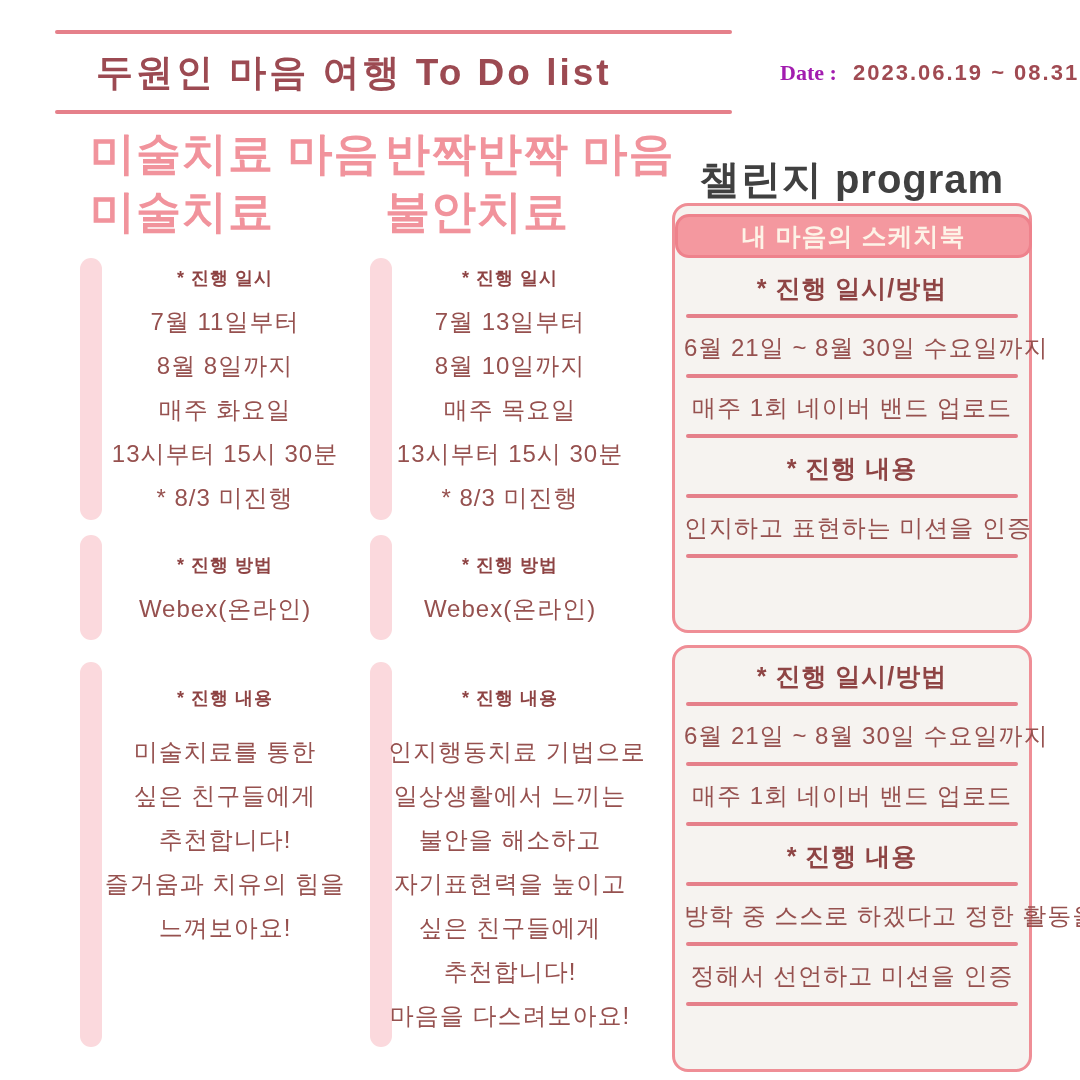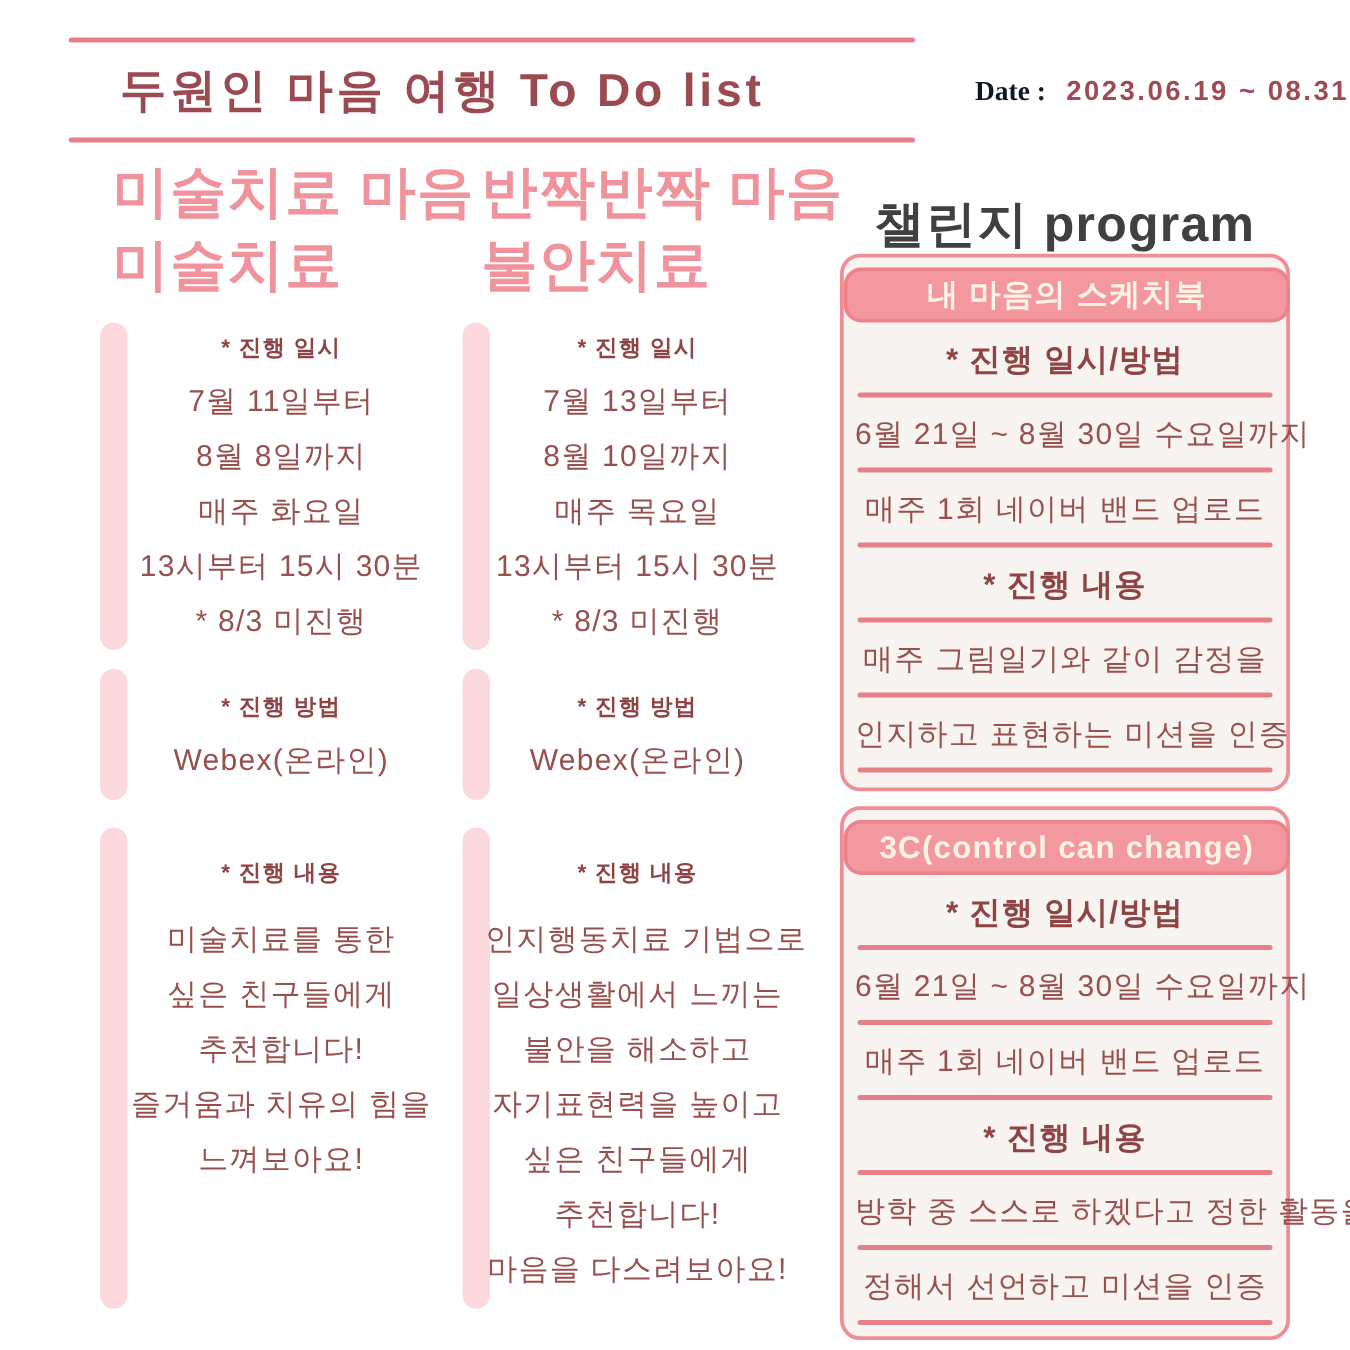--- a/index.html
+++ b/index.html
@@ -9,21 +9,21 @@
   }
   
   .rule { position:absolute; left:55px; width:677px; height:4px; background:#e5808a; border-radius:2px; }
   .rule-top { top:30px; }
   .rule-bottom { top:110px; }
   .main-title {
     position:absolute; left:96px; top:48px; font-size:37px; font-weight:bold;
     color:#9c4a52; letter-spacing:3px; white-space:nowrap;
   }
   .date-row { position:absolute; top:60px; left:780px; white-space:nowrap; font-size:22px; }
-  .date-label { font-family:"Liberation Serif","DejaVu Serif",serif; font-weight:bold; color:#0f172a; }
+  .date-label { font-family:"Liberation Serif","DejaVu Serif",serif; font-weight:bold; color:#a21caf; }
   .date-value { color:#a04a52; font-weight:bold; letter-spacing:2px; margin-left:10px; }
 
   
   .col-title {
     position:absolute; font-size:45px; font-weight:800; line-height:58px;
     color:#f1939c; letter-spacing:1px; white-space:nowrap;
   }
   .col-title-1 { left:90px; top:125px; }
   .col-title-2 { left:385px; top:125px; }
   .challenge-title {
@@ -172,31 +172,26 @@
     </div>
     <div class="prow">
       <div class="ptext">매주 1회 네이버 밴드 업로드</div>
       <div class="pline"></div>
     </div>
     <div class="prow">
       <div class="ptext phead">* 진행 내용</div>
       <div class="pline"></div>
     </div>
     <div class="prow">
-      <div class="ptext">매주 그림일기와 같이 감정을</div>
-      <div class="pline"></div>
-    </div>
-    <div class="prow">
       <div class="ptext">인지하고 표현하는 미션을 인증</div>
       <div class="pline"></div>
     </div>
   </div>
 
   <div class="pbox pbox-2">
-    <div class="pill">3C(control can change)</div>
     <div class="prow">
       <div class="ptext phead">* 진행 일시/방법</div>
       <div class="pline"></div>
     </div>
     <div class="prow">
       <div class="ptext">6월 21일 ~ 8월 30일 수요일까지</div>
       <div class="pline"></div>
     </div>
     <div class="prow">
       <div class="ptext">매주 1회 네이버 밴드 업로드</div>

